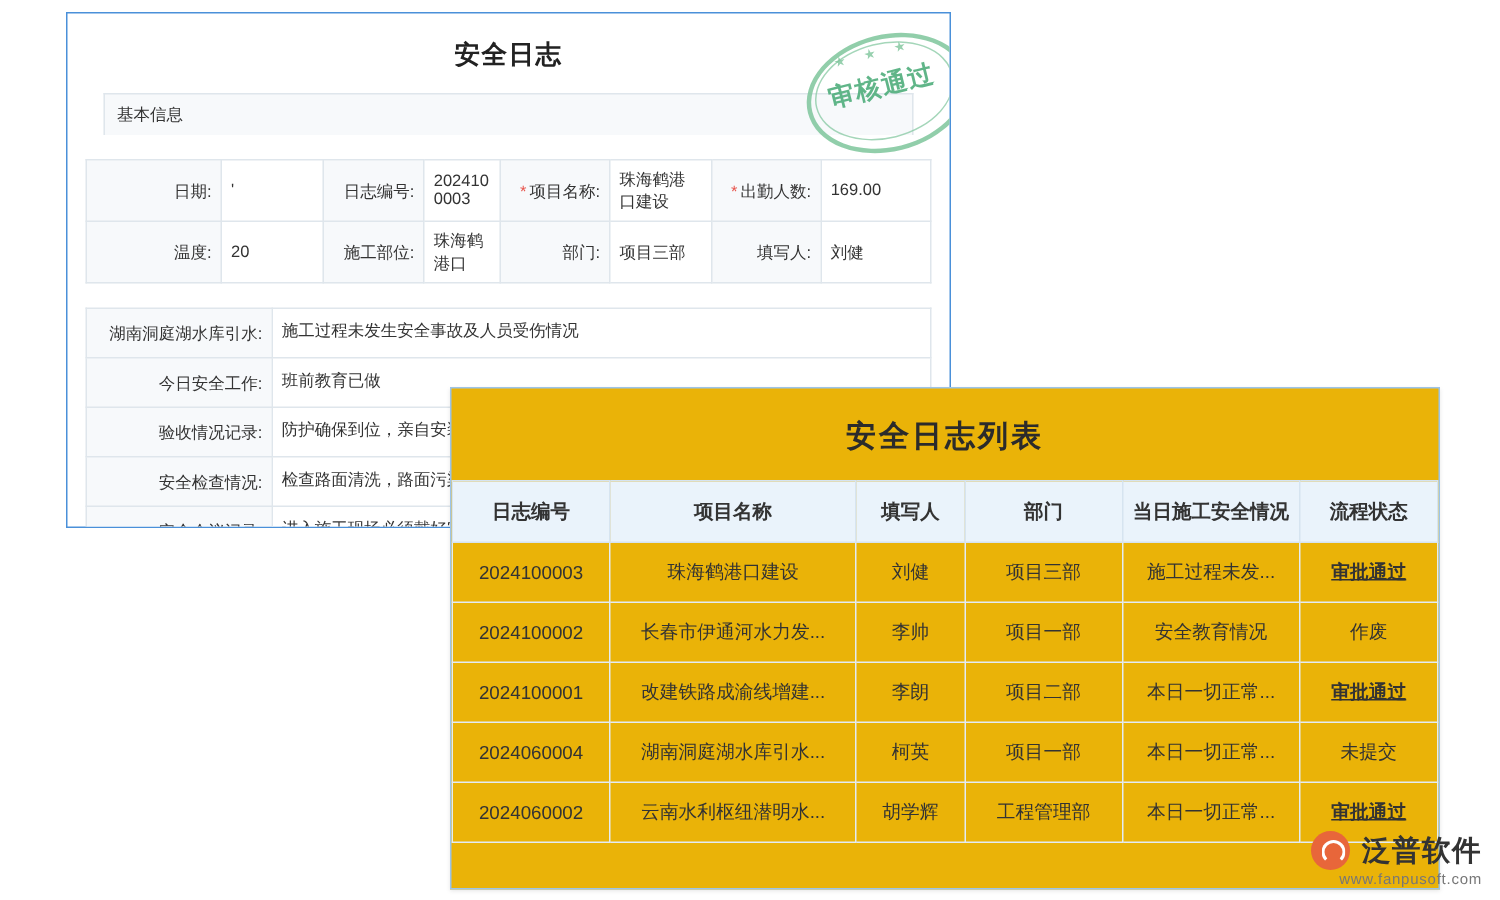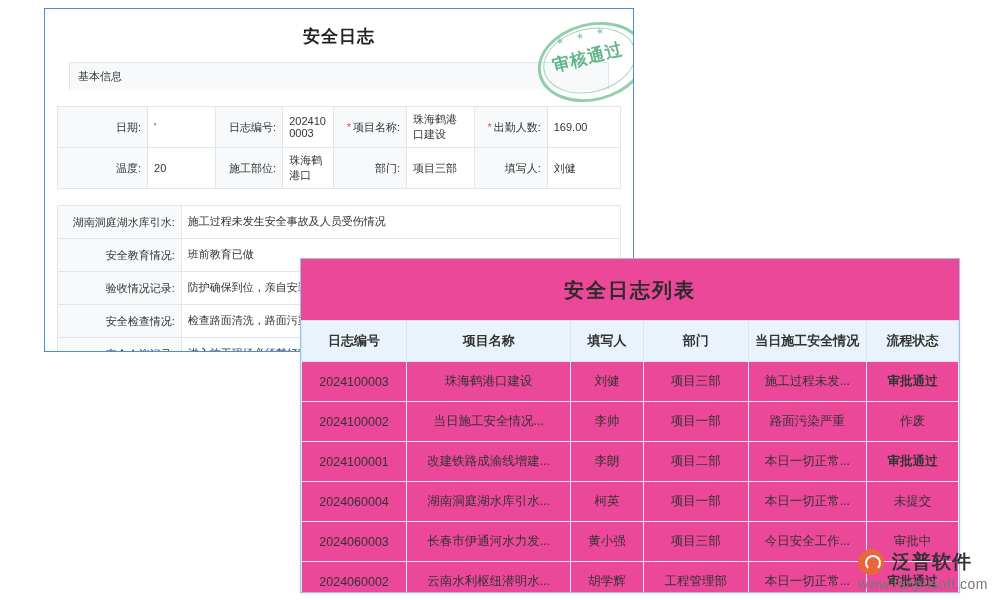--- a/index.html
+++ b/index.html
@@ -135,21 +135,21 @@
     opacity: .8;
   }
 
   
   .list-panel {
     position: absolute;
     left: 300px;
     top: 258px;
     width: 660px;
     height: 335px;
-    background: #ec4899;
+    background: #eab308;
     border: 1px solid #9cc4e8;
     box-sizing: border-box;
     box-shadow: 0 1px 3px rgba(0,0,0,.10);
     overflow: hidden;
   }
   .list-title {
     text-align: center;
     font-size: 20px;
     font-weight: bold;
     color: #2b2b2b;
@@ -176,21 +176,21 @@
     padding: 11px 6px;
     text-align: center;
     color: #333;
     white-space: nowrap;
     overflow: hidden;
     text-overflow: ellipsis;
   }
   td.c-blue { color: #1f6fd0; }
   td.c-red  { color: #d0338a; }
   td.c-orange { color: #f0a020; }
-  td.c-green { color: #2a9a62; }
+  td.c-green { color: #2a9a62; text-decoration: underline; }
   td.c-bold { font-weight: bold; }
 
   
   .watermark {
     position: absolute;
     right: 12px;
     bottom: 8px;
     text-align: right;
     pointer-events: none;
   }
@@ -216,21 +216,21 @@
     border-radius: 50%;
     border-bottom-color: transparent;
   }
   .wm-name {
     font-size: 19px;
     font-weight: bold;
     color: #333;
     letter-spacing: 1px;
   }
   .wm-url {
-    font-size: 14px;
+    font-size: 10px;
     color: #777;
     margin-top: 1px;
     letter-spacing: .5px;
   }
 </style>
 </head>
 <body>
 
 <div id="root">
 
@@ -277,21 +277,21 @@
       <colgroup>
           <col style="width:22%">
           <col style="width:78%">
         </colgroup>
       <tbody>
           <tr>
         <td class="lbl">湖南洞庭湖水库引水:</td>
         <td class="wide-val">施工过程未发生安全事故及人员受伤情况</td>
       </tr>
       <tr>
-        <td class="lbl">安全教育情况:</td>
+        <td class="lbl">今日安全工作:</td>
         <td class="wide-val">班前教育已做</td>
       </tr>
       <tr>
         <td class="lbl">验收情况记录:</td>
         <td class="wide-val">防护确保到位，亲自安装</td>
       </tr>
       <tr>
         <td class="lbl">安全检查情况:</td>
         <td class="wide-val">检查路面清洗，路面污染严重，立即</td>
       </tr>
@@ -335,49 +335,41 @@
         <tr>
           <td class="c-blue">2024100003</td>
           <td class="c-blue">珠海鹤港口建设</td>
           <td class="c-blue">刘健</td>
           <td>项目三部</td>
           <td>施工过程未发...</td>
           <td class="c-green c-bold">审批通过</td>
         </tr>
         <tr>
           <td class="c-blue">2024100002</td>
-          <td class="c-blue">当日施工安全情况...</td>
+          <td class="c-blue">长春市伊通河水力发...</td>
           <td class="c-blue">李帅</td>
           <td>项目一部</td>
-          <td>路面污染严重</td>
+          <td>安全教育情况</td>
           <td class="c-red">作废</td>
         </tr>
         <tr>
           <td class="c-blue">2024100001</td>
           <td class="c-blue">改建铁路成渝线增建...</td>
           <td class="c-blue">李朗</td>
           <td>项目二部</td>
           <td>本日一切正常...</td>
           <td class="c-green c-bold">审批通过</td>
         </tr>
         <tr>
           <td class="c-blue">2024060004</td>
           <td class="c-blue">湖南洞庭湖水库引水...</td>
           <td class="c-blue">柯英</td>
           <td>项目一部</td>
           <td>本日一切正常...</td>
           <td class="c-blue">未提交</td>
-        </tr>
-        <tr>
-          <td class="c-blue">2024060003</td>
-          <td class="c-blue">长春市伊通河水力发...</td>
-          <td class="c-blue">黄小强</td>
-          <td>项目三部</td>
-          <td>今日安全工作...</td>
-          <td class="c-orange">审批中</td>
         </tr>
         <tr>
           <td class="c-blue">2024060002</td>
           <td class="c-blue">云南水利枢纽潜明水...</td>
           <td class="c-blue">胡学辉</td>
           <td>工程管理部</td>
           <td>本日一切正常...</td>
           <td class="c-green c-bold">审批通过</td>
         </tr>
       </tbody>

